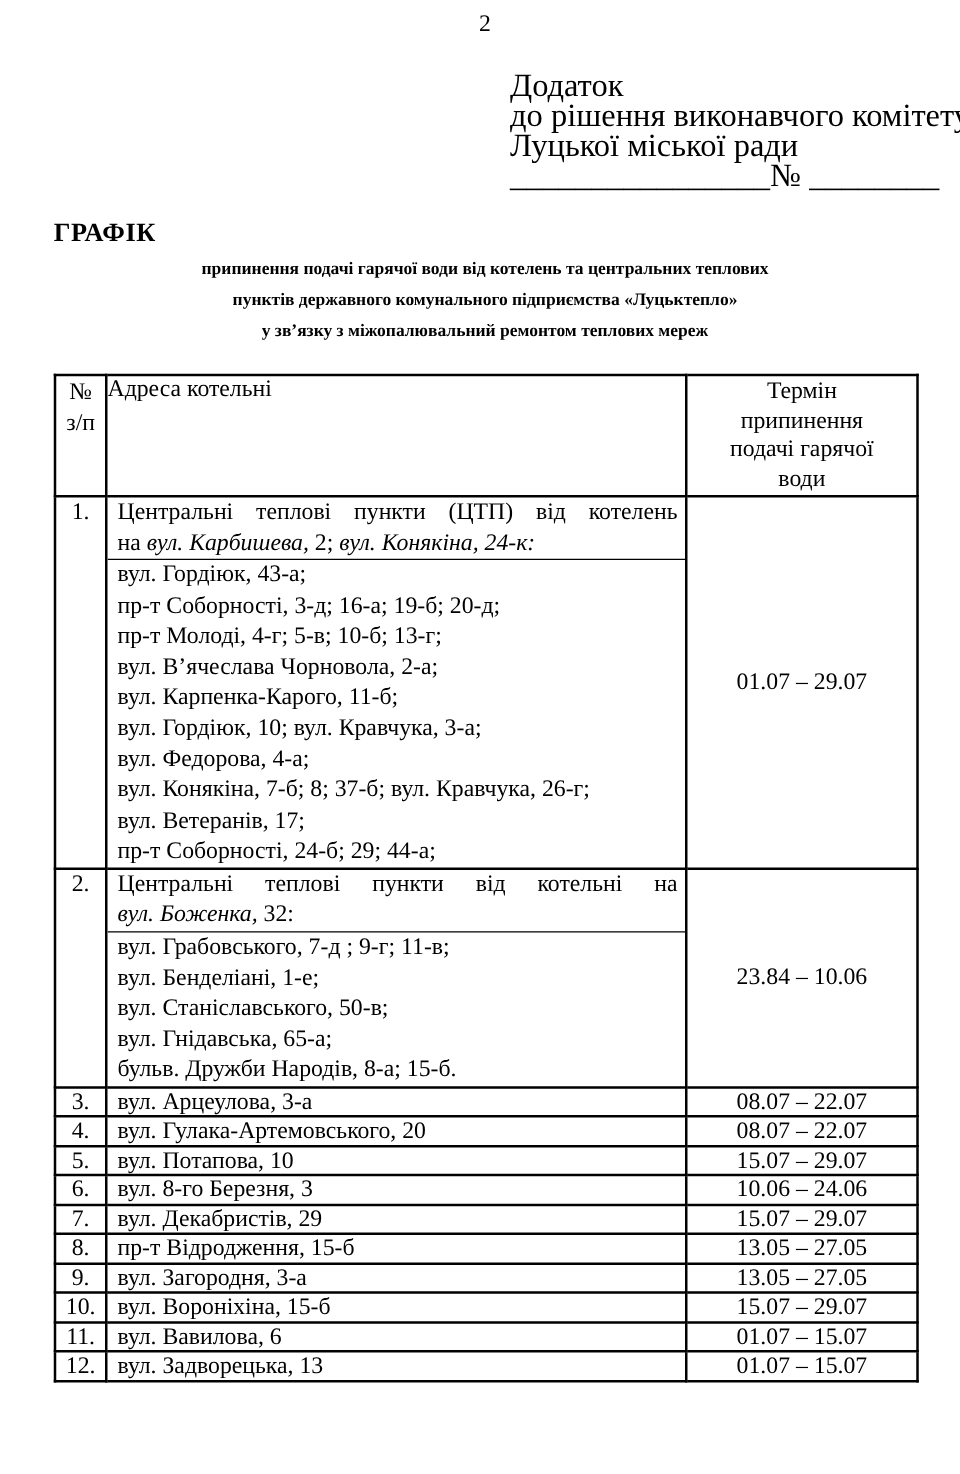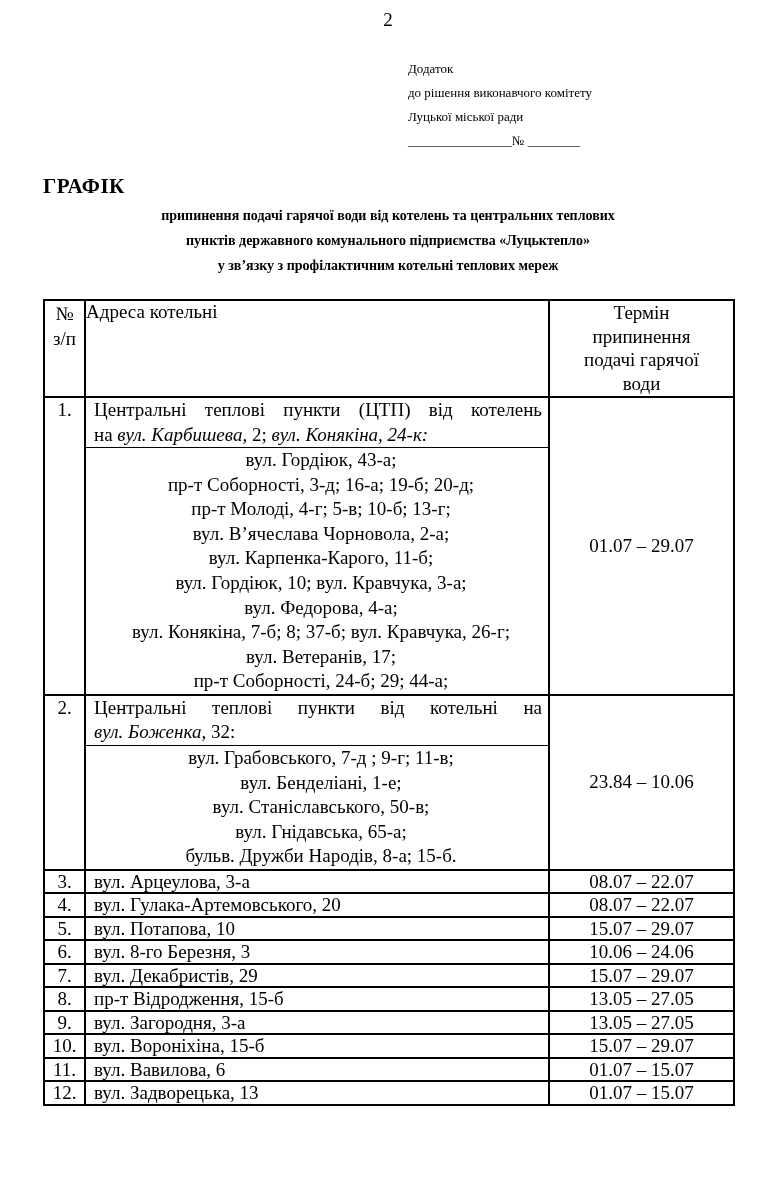--- a/index.html
+++ b/index.html
@@ -7,21 +7,21 @@
   body {
     width: 768px; height: 1179px;
     background: #ffffff; color: #000000;
     font-family: "Liberation Serif", serif;
     overflow: hidden;
   }
   .page { padding: 10px 35px 0 43px; }
 
   .page-number { text-align: center; font-size: 19px; line-height: 20px; }
 
-  .annex { margin: 27px 0 0 365px; font-size: 13px; line-height: 24px; }
+  .annex { margin: 27px 0 0 365px; font-size: 26px; line-height: 24px; }
   .annex div { white-space: nowrap; }
 
   .doc-title {
     margin: 21px 0 0 0; text-align: left;
     font-size: 21px; font-weight: bold; letter-spacing: 0.5px;
   }
   .subtitle { margin-top: 4px; text-align: center; font-size: 14px; font-weight: bold; line-height: 25px; }
 
   table.schedule {
     border-collapse: collapse; table-layout: fixed;
@@ -45,21 +45,21 @@
   td.term { text-align: center; vertical-align: middle; }
 
   .ghead {
     padding: 0 6px 0 8px;
     border-bottom: 1.5px solid #000;
     line-height: 24.5px;
   }
   .jline { text-align: justify; text-align-last: justify; }
   .hline2 { white-space: nowrap; }
   .ghead em { font-style: italic; }
-  .streets { padding-left: 8px; line-height: 24.6px; text-align: center; }
+  .streets { padding-left: 8px; line-height: 24.6px; }
   .streets div { white-space: nowrap; }
 
   tr.simple td { height: 22px; line-height: 21.5px; }
   .addr-s { padding-left: 8px !important; white-space: nowrap; }
 </style>
 </head>
 <body>
 
 <div class="page">
 
@@ -70,21 +70,21 @@
     <div>до рішення виконавчого комітету</div>
     <div>Луцької міської ради</div>
     <div>________________№ ________</div>
   </div>
 
   <div class="doc-title">ГРАФІК</div>
 
   <div class="subtitle">
     <div>припинення подачі гарячої води від котелень та центральних теплових</div>
     <div>пунктів державного комунального підприємства «Луцьктепло»</div>
-    <div>у зв’язку з профілактичним котельні теплових мереж</div>
+    <div>у зв’язку з міжопалювальний ремонтом теплових мереж</div>
   </div>
 
   <table class="schedule">
     <colgroup>
       <col class="col-num">
         <col class="col-addr">
         <col class="col-term">
     </colgroup>
 
     <tbody>

